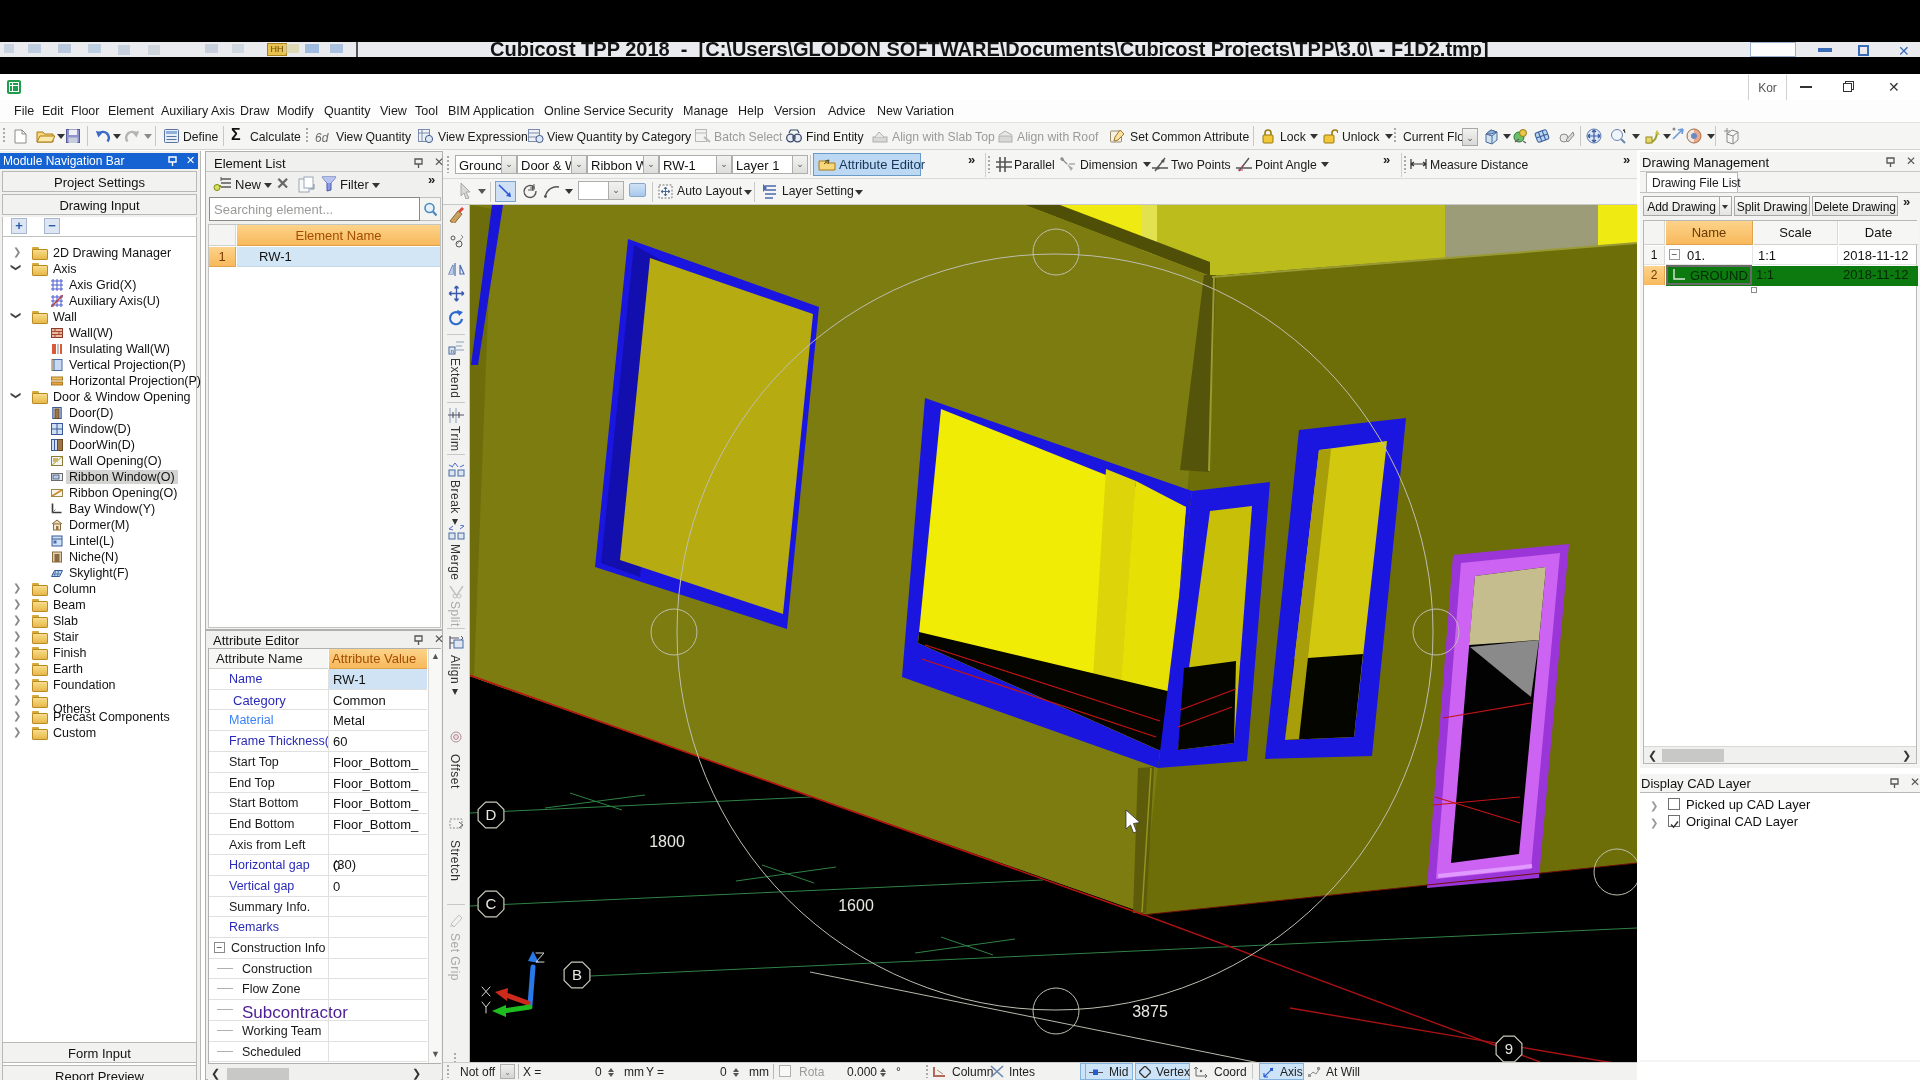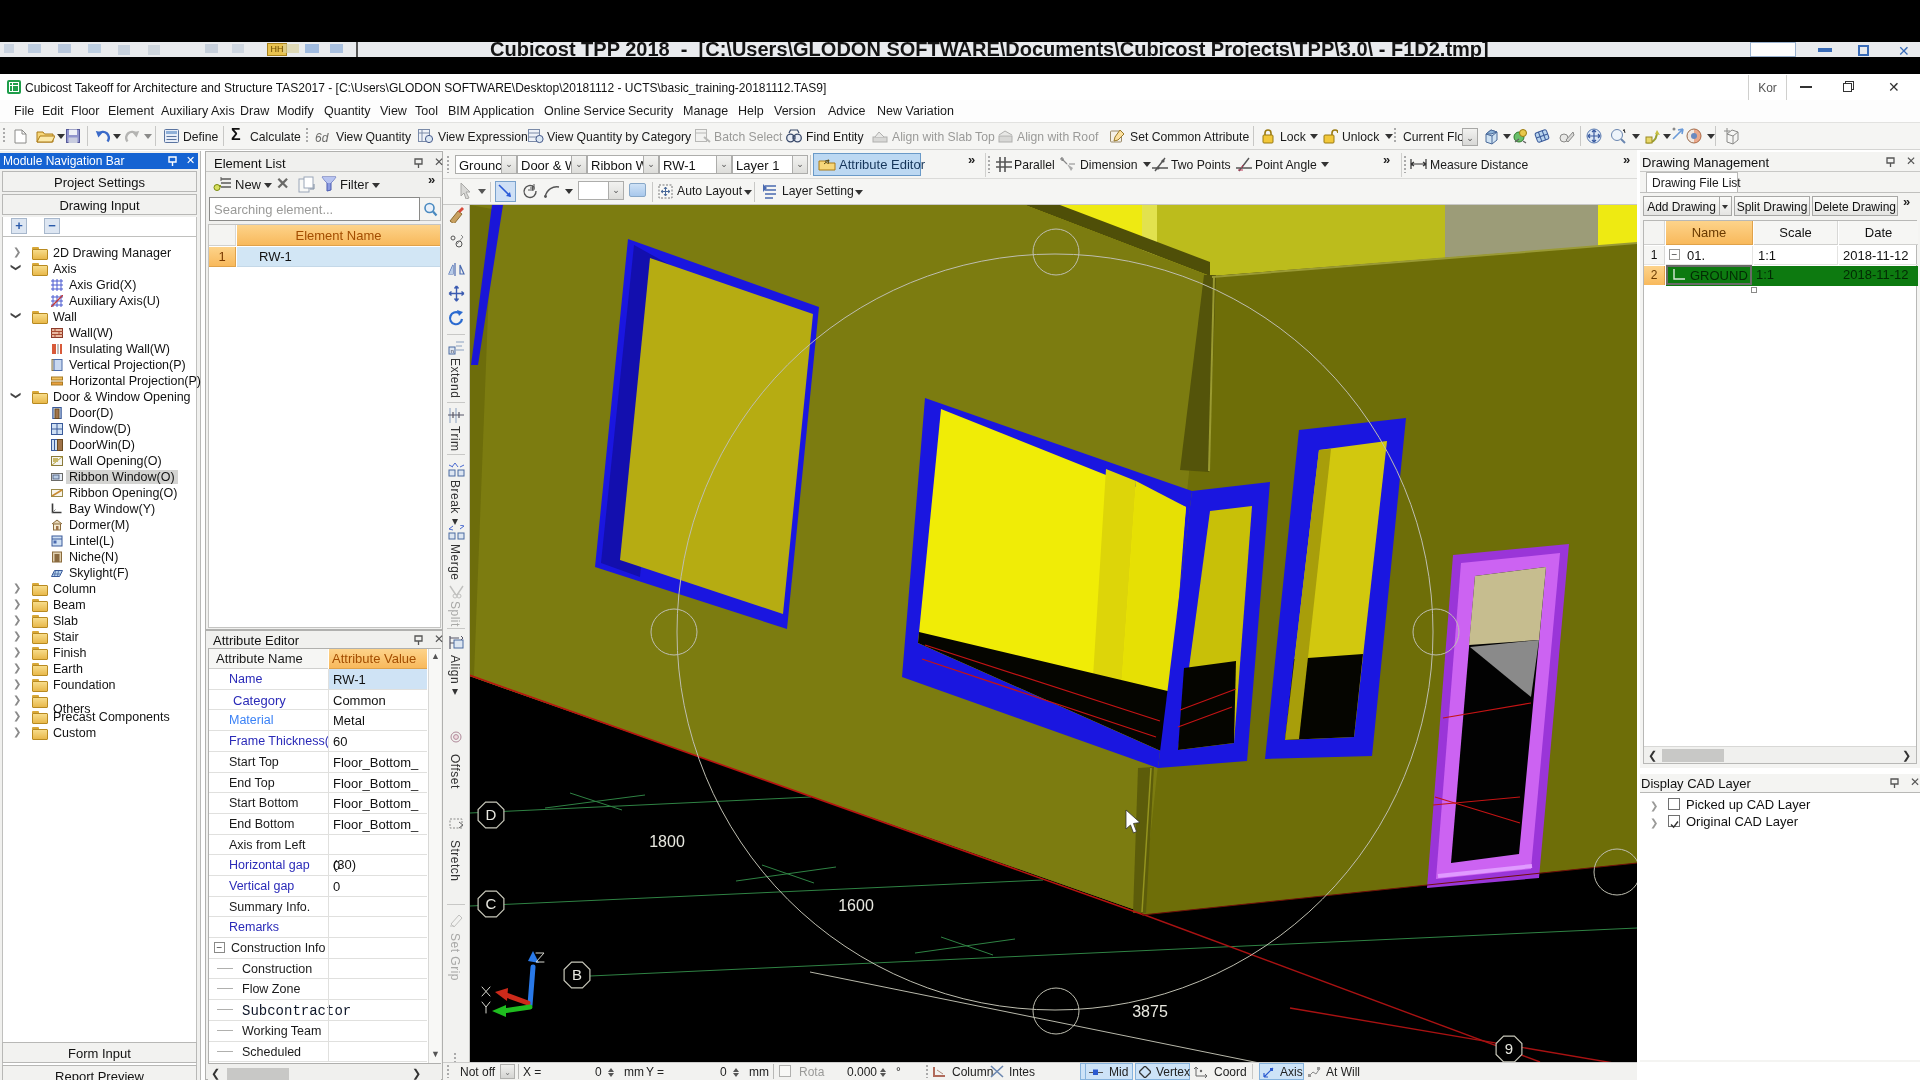--- a/index.html
+++ b/index.html
@@ -84,21 +84,20 @@
     <div class="abs" style="left:1898px;top:1px;width:16px;height:14px;font-size:14px;color:#3a6cb8;">✕</div>
   </div>
   <div id="blk2" class="abs"></div>
   <div id="titlebar" class="abs">
     <svg class="abs" style="left:7px;top:6px;" width="14" height="14" viewBox="0 0 14 14">
         <rect x="0" y="0" width="14" height="14" rx="2" fill="#1e9e4a"></rect>
         <rect x="2.5" y="2.5" width="9" height="9" fill="none" stroke="#fff" stroke-width="1"></rect>
         <line x1="2.5" y1="5.5" x2="11.5" y2="5.5" stroke="#fff" stroke-width="1"></line>
         <line x1="5.5" y1="2.5" x2="5.5" y2="11.5" stroke="#fff" stroke-width="1"></line>
       </svg>
-    <div class="abs" style="left:25px;top:7px;font-size:12px;color:#111;">Cubicost Takeoff for Architecture and Structure TAS2017 - [C:\Users\GLODON SOFTWARE\Desktop\20181112 - UCTS\basic_training-20181112.TAS9]</div>
     <div class="abs" style="left:1748px;top:1px;width:39px;height:25px;border-left:1px solid #d0d0ce;border-right:1px solid #d0d0ce;font-size:12px;color:#555;text-align:center;padding-top:6px;">Kor</div>
     <div class="abs" style="left:1800px;top:12px;width:12px;height:1.5px;background:#333;"></div>
     <div class="abs" style="left:1845px;top:7px;width:9px;height:9px;border:1px solid #333;background:#fff;"></div>
     <div class="abs" style="left:1843px;top:9px;width:9px;height:9px;border:1px solid #333;background:#fff;"></div>
     <div class="abs" style="left:1888px;top:5px;font-size:14px;color:#333;">✕</div>
   </div>
   <div id="menubar" class="abs">
     <div class="menuitem" style="left:14px;">File</div>
     <div class="menuitem" style="left:42px;">Edit</div>
     <div class="menuitem" style="left:71px;">Floor</div>
@@ -726,21 +725,21 @@
           <div class="abs" style="left:120px;top:0;width:98px;height:19px;font-size:13px;color:#111;padding:3px 0 0 4px;white-space:nowrap;overflow:hidden;"></div>
         </div>
       <div class="abs" style="left:0;top:330px;width:218px;height:21px;border-bottom:1px solid #e0e0de;">
           <div class="abs" style="left:8px;top:9px;width:16px;height:1px;background:#b0b0ae;"></div>
           <div class="abs" style="left:33px;top:3px;font-size:12.5px;color:#1a1a1a;white-space:nowrap;">Flow Zone</div>
           <div class="abs" style="left:119px;top:0;width:1px;height:21px;background:#e0e0de;"></div>
           <div class="abs" style="left:120px;top:0;width:98px;height:20px;font-size:13px;color:#111;padding:3px 0 0 4px;white-space:nowrap;overflow:hidden;"></div>
         </div>
       <div class="abs" style="left:0;top:351px;width:218px;height:21px;border-bottom:1px solid #e0e0de;">
           <div class="abs" style="left:8px;top:9px;width:16px;height:1px;background:#b0b0ae;"></div>
-          <div class="abs" style="left:33px;top:3px;font-size:14px;color:#0f172a;white-space:nowrap;font-family:Liberation Mono, monospace;">Subcontractor</div>
+          <div class="abs" style="left:33px;top:3px;font-size:17px;color:#4c1d95;white-space:nowrap;">Subcontractor</div>
           <div class="abs" style="left:119px;top:0;width:1px;height:21px;background:#e0e0de;"></div>
           <div class="abs" style="left:120px;top:0;width:98px;height:20px;font-size:13px;color:#111;padding:3px 0 0 4px;white-space:nowrap;overflow:hidden;"></div>
         </div>
       <div class="abs" style="left:0;top:372px;width:218px;height:21px;border-bottom:1px solid #e0e0de;">
           <div class="abs" style="left:8px;top:9px;width:16px;height:1px;background:#b0b0ae;"></div>
           <div class="abs" style="left:33px;top:3px;font-size:12.5px;color:#1a1a1a;white-space:nowrap;">Working Team</div>
           <div class="abs" style="left:119px;top:0;width:1px;height:21px;background:#e0e0de;"></div>
           <div class="abs" style="left:120px;top:0;width:98px;height:20px;font-size:13px;color:#111;padding:3px 0 0 4px;white-space:nowrap;overflow:hidden;"></div>
         </div>
       <div class="abs" style="left:0;top:393px;width:218px;height:20px;border-bottom:1px solid #e0e0de;">

